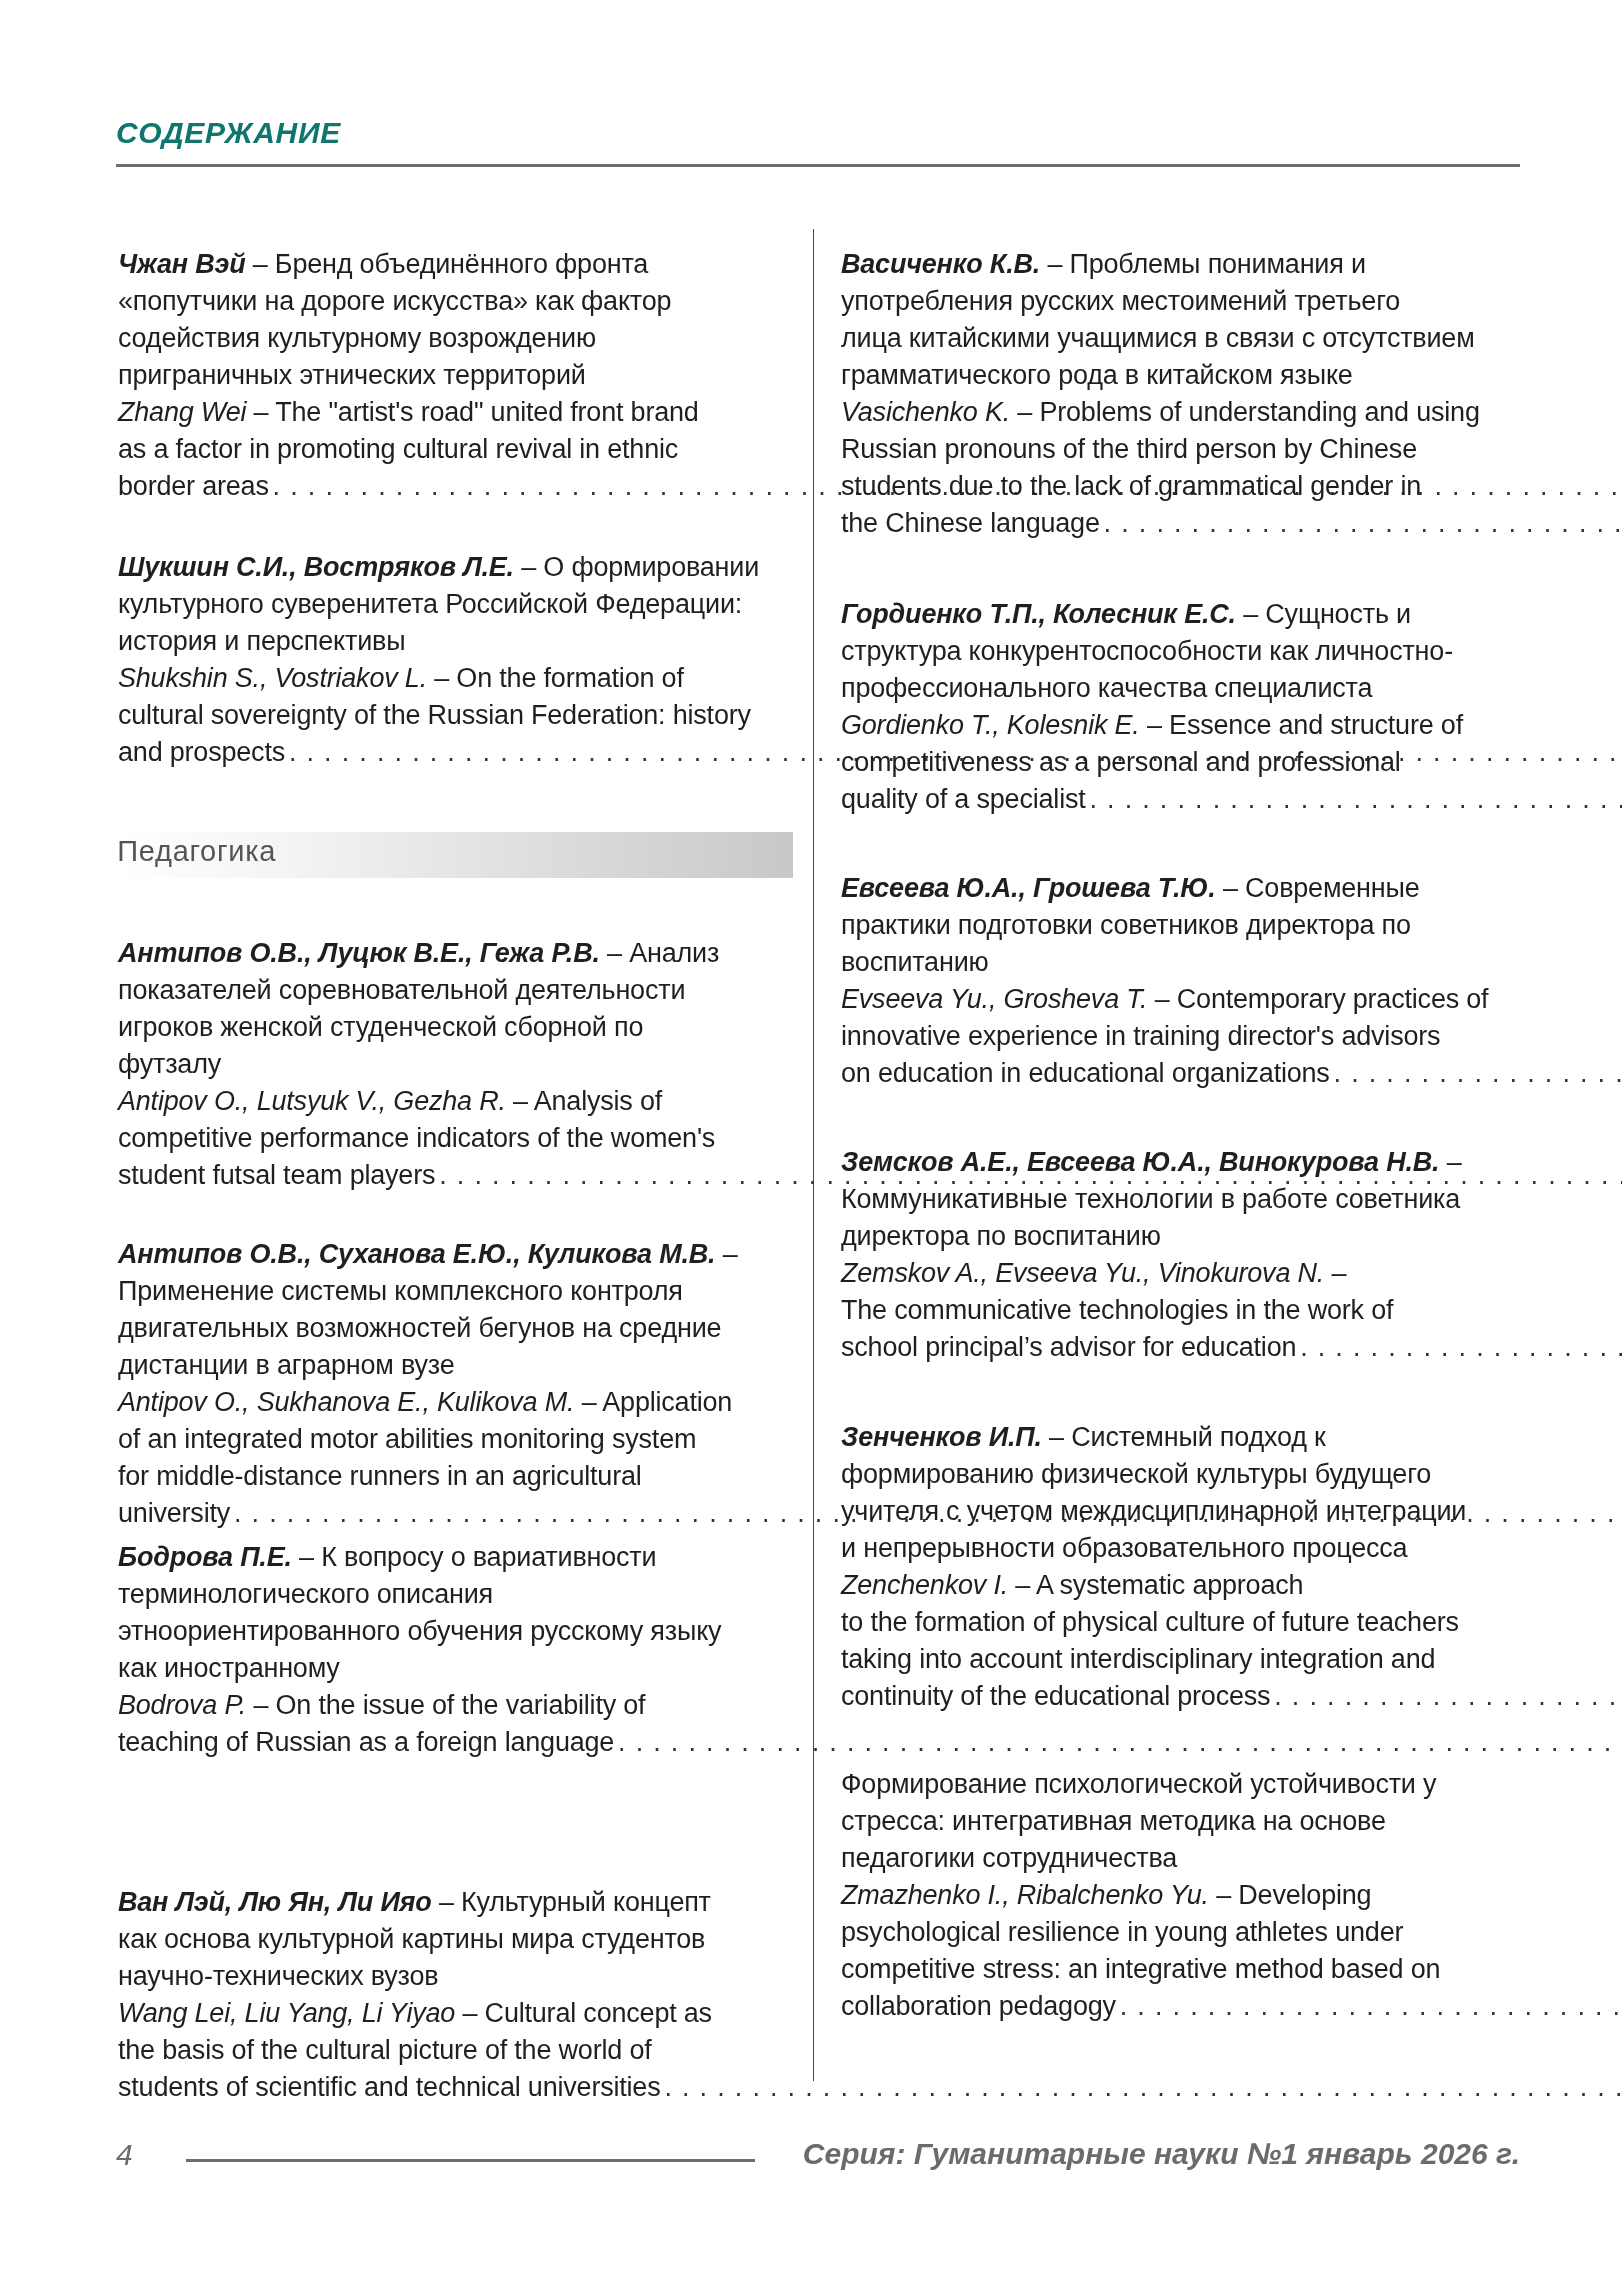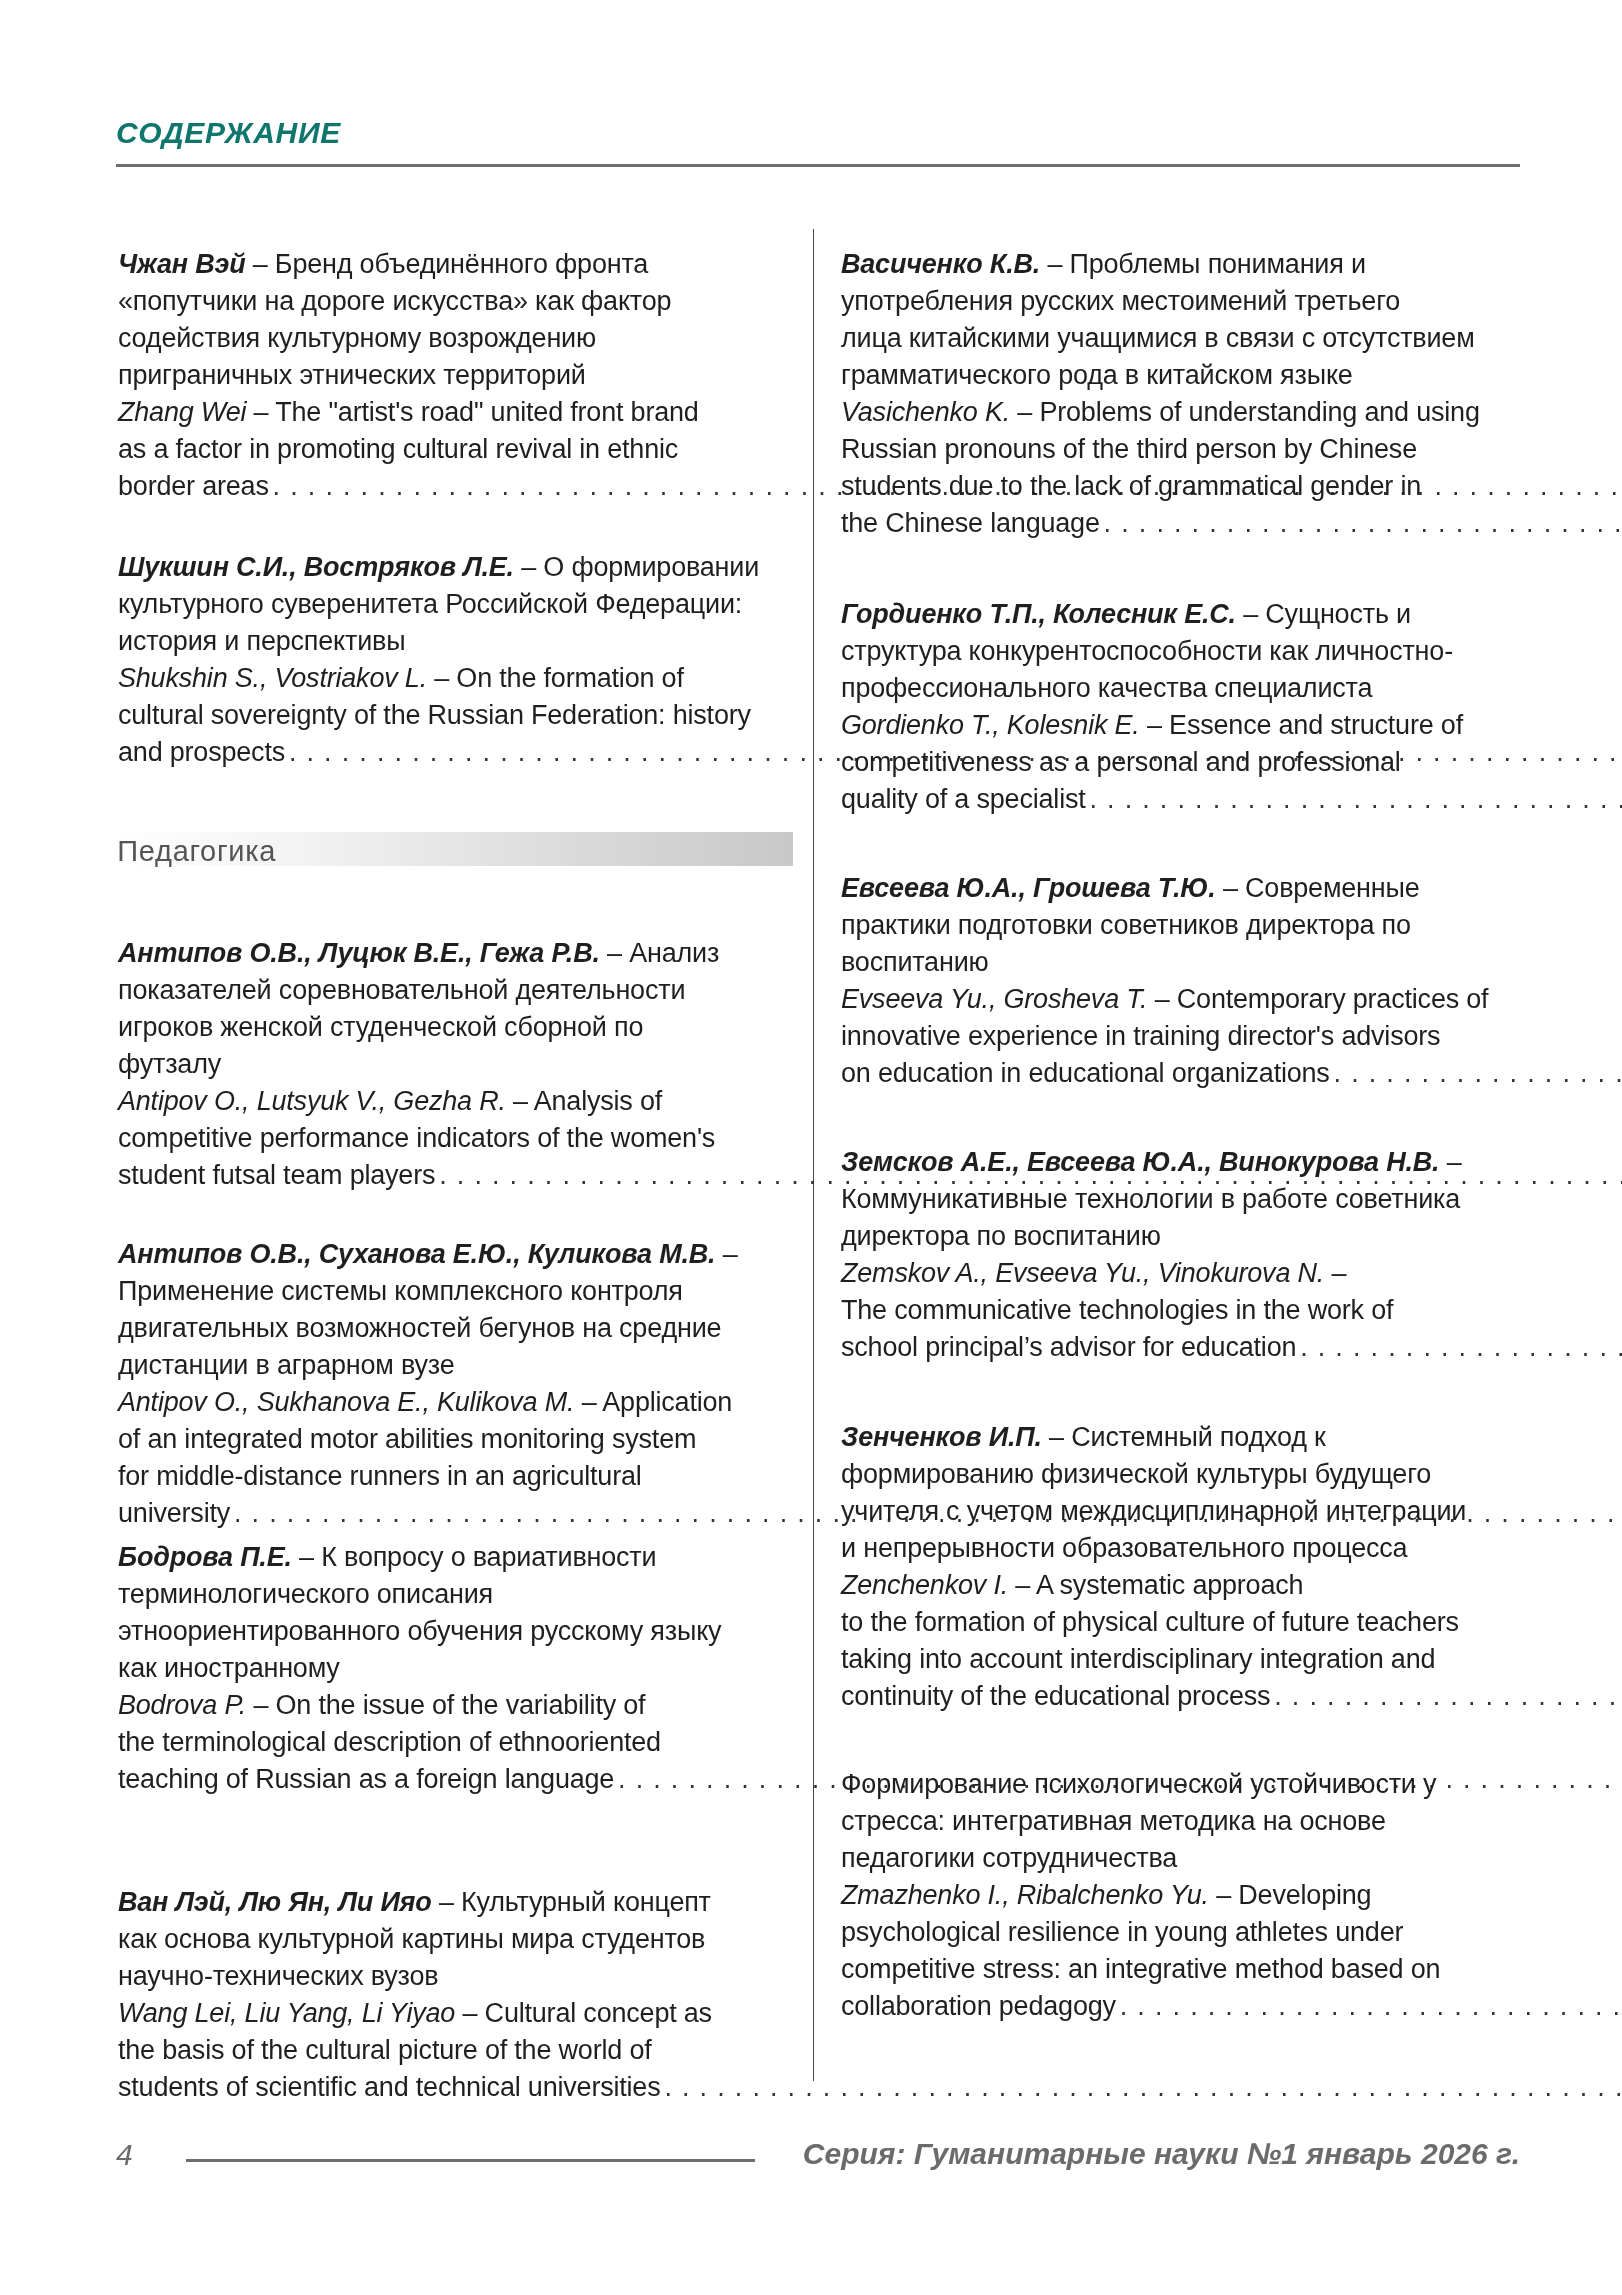--- a/index.html
+++ b/index.html
@@ -11,21 +11,21 @@
   .col-divider { position:absolute; left:813px; top:229px; width:1.3px; height:1852px; background:#4a4a4a; }
   .entry { position:absolute; width:677px; font-size:27px; line-height:37px; letter-spacing:-0.2px; }
   .entry.left { left:118px; }
   .entry.right { left:841px; }
   .entry .line { display:block; white-space:nowrap; }
   .authors-ru { font-weight:bold; font-style:italic; }
   .authors-en { font-style:italic; }
   .toc-last { display:flex; white-space:nowrap; }
   .toc-last .leader { flex:1; overflow:hidden; margin:0 3.9px; color:#333; }
   .toc-last .leader::before { content:". . . . . . . . . . . . . . . . . . . . . . . . . . . . . . . . . . . . . . . . . . . . . . . . . . . . . . . . . . . . . . . . . . . . . . . . . . . . . . . . . . . . . . . . . . . . ."; letter-spacing:1.3px; }
-  .section-bar { position:absolute; left:116px; top:832px; width:677px; height:34px;
+  .section-bar { position:absolute; left:116px; top:832px; width:677px; height:46px;
                  background:linear-gradient(to right, #ffffff 0%, #f4f4f4 25%, #d6d6d6 75%, #c8c8c8 100%); }
   .section-bar span { position:absolute; left:1.3px; top:2.6px; font-size:29px; color:#555; font-weight:normal; letter-spacing:0.7px; }
   .footer-page { position:absolute; left:116px; top:2138px; font-size:30px; font-style:italic; color:#6b6b6b; }
   .footer-rule { position:absolute; left:186px; top:2159px; width:569px; height:3.3px; background:#6e6e6e; }
   .footer-series { position:absolute; right:103px; top:2137px; font-size:30px; font-style:italic;
                    font-weight:bold; color:#6b6b6b; white-space:nowrap; }
 </style>
 </head>
 <body>
 
@@ -73,21 +73,20 @@
       <span class="line"><span>of an integrated motor abilities monitoring system</span></span>
       <span class="line"><span>for middle-distance runners in an agricultural</span></span>
       <span class="line toc-last"><span>university</span><span class="leader"></span></span>
     </div>
     <div class="entry left" style="top: 1539px;">
       <span class="line"><span class="authors-ru">Бодрова П.Е.</span><span> – К вопросу о вариативности</span></span>
       <span class="line"><span>терминологического описания</span></span>
       <span class="line"><span>этноориентированного обучения русскому языку</span></span>
       <span class="line"><span>как иностранному</span></span>
       <span class="line"><span class="authors-en">Bodrova P.</span><span> – On the issue of the variability of</span></span>
-      <span class="line"><span>the terminological description of ethnooriented</span></span>
       <span class="line toc-last"><span>teaching of Russian as a foreign language</span><span class="leader"></span></span>
     </div>
     <div class="entry left" style="top: 1884px;">
       <span class="line"><span class="authors-ru">Ван Лэй, Лю Ян, Ли Ияо</span><span> – Культурный концепт</span></span>
       <span class="line"><span>как основа культурной картины мира студентов</span></span>
       <span class="line"><span>научно-технических вузов</span></span>
       <span class="line"><span class="authors-en">Wang Lei, Liu Yang, Li Yiyao</span><span> – Cultural concept as</span></span>
       <span class="line"><span>the basis of the cultural picture of the world of</span></span>
       <span class="line toc-last"><span>students of scientific and technical universities</span><span class="leader"></span></span>
     </div>

